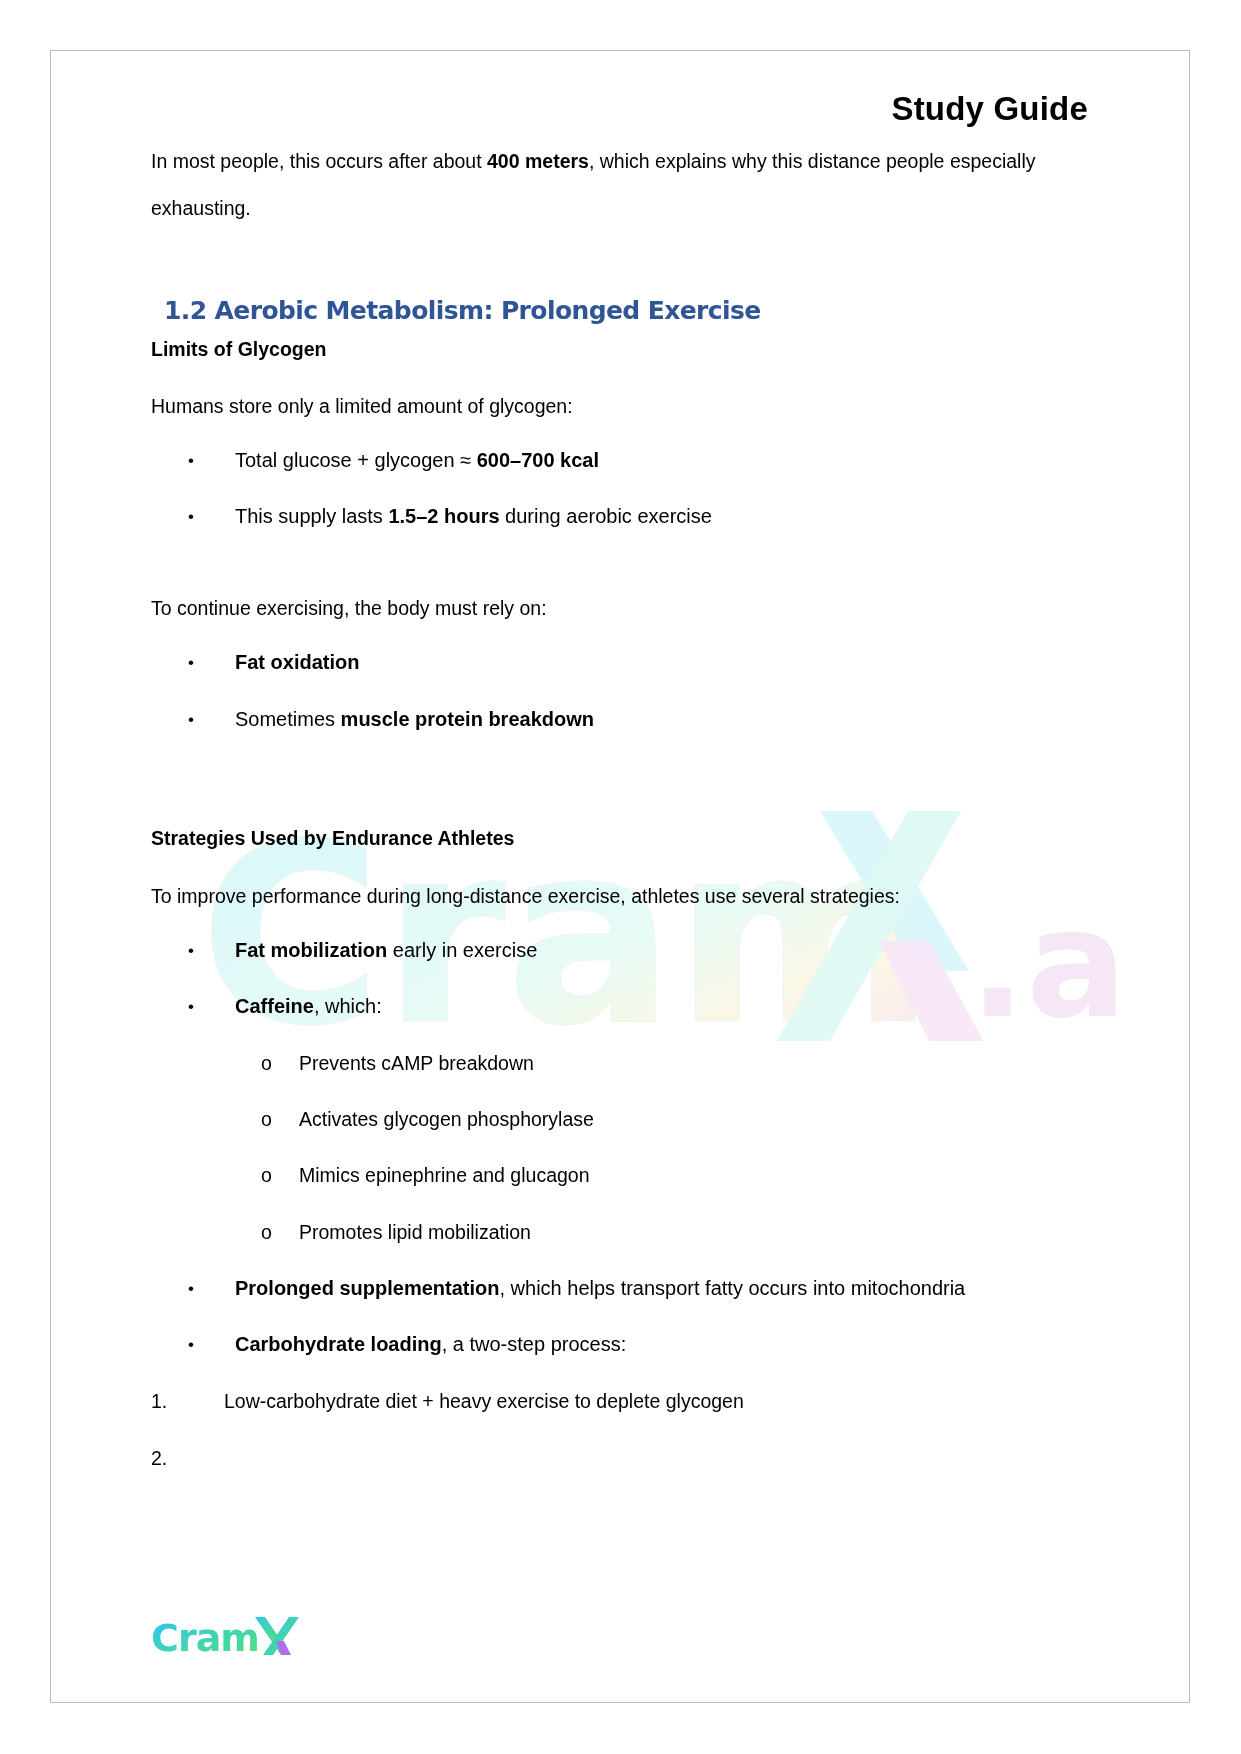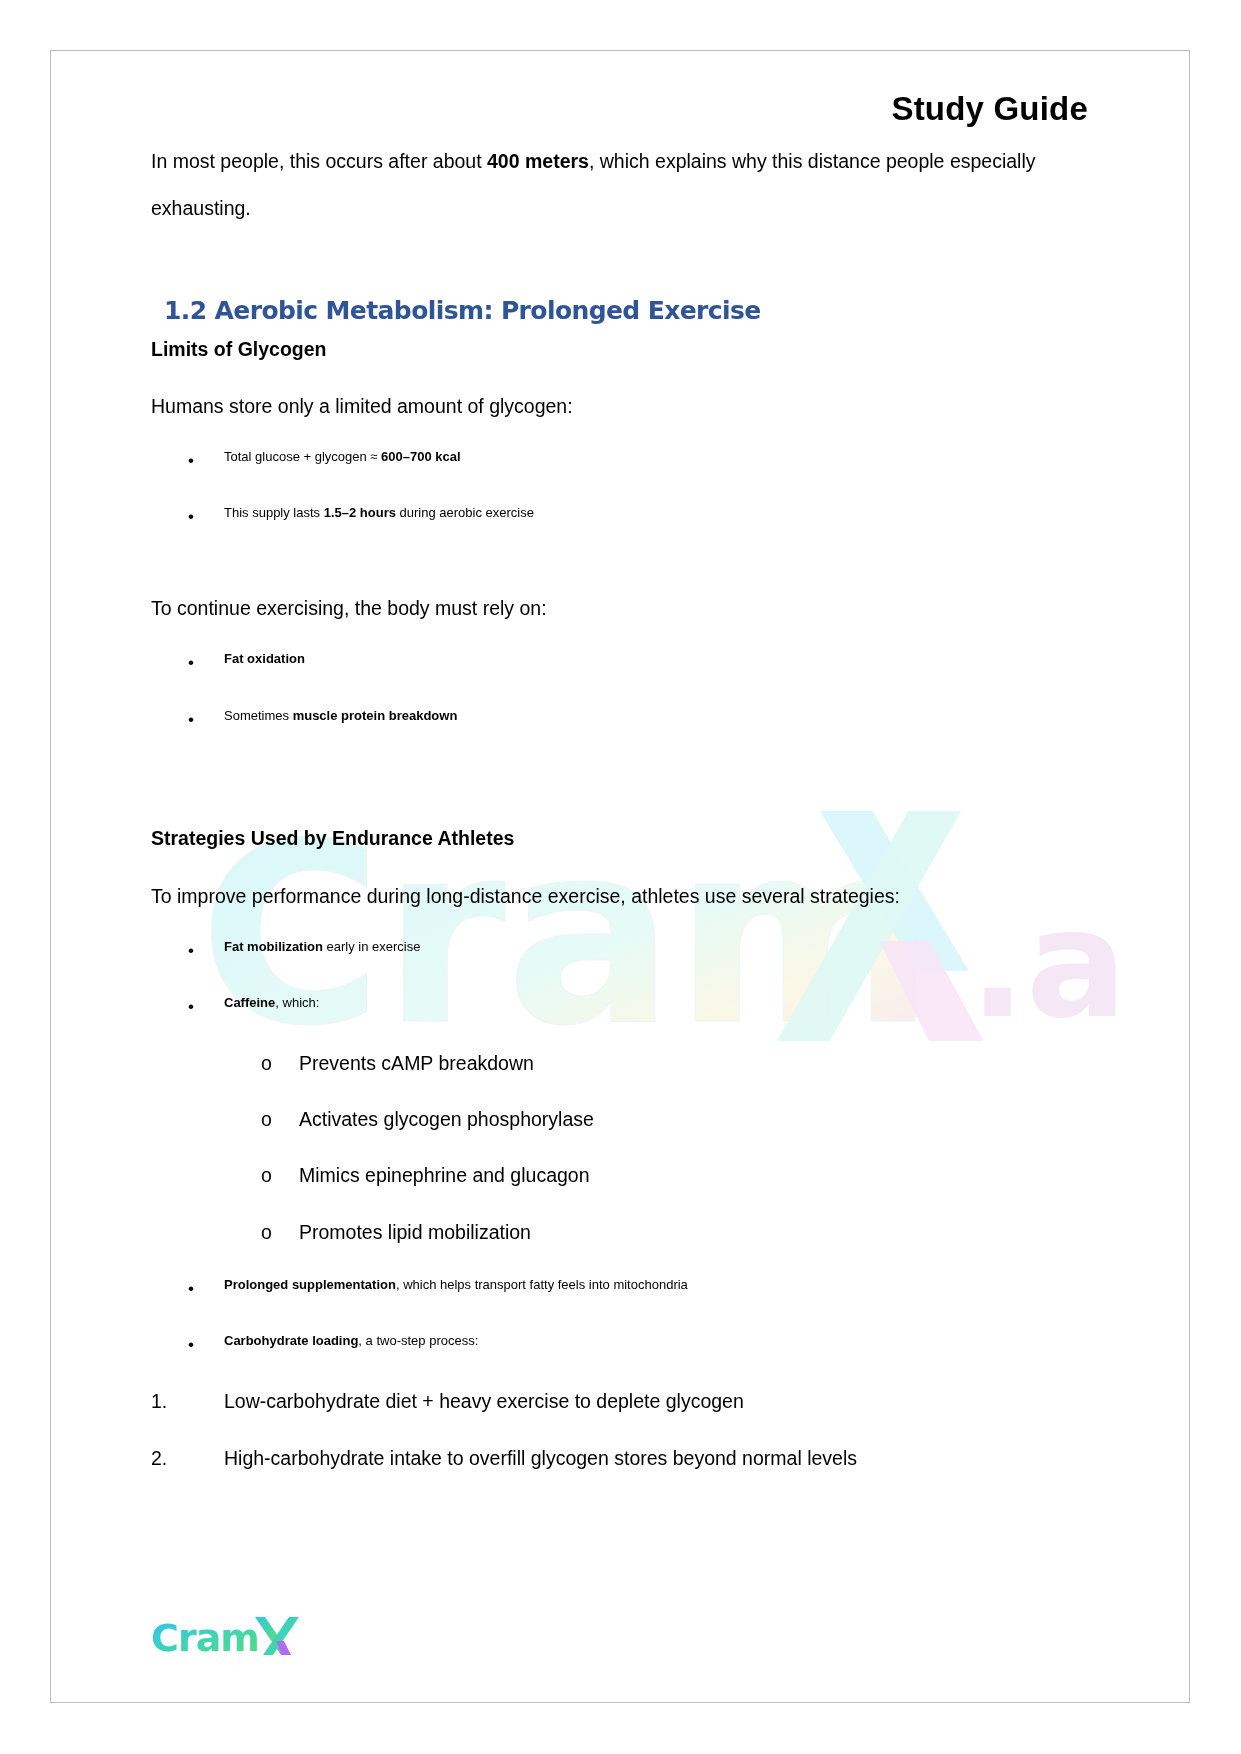--- a/index.html
+++ b/index.html
@@ -28,21 +28,21 @@
 
     .section-heading {
       position: absolute; left: 100px; top: 245px;
       font-family: "DejaVu Sans", sans-serif; font-size: 25px; font-weight: bold;
       color: #2f5596; letter-spacing: -0.6px; margin-left: 13px;
     }
 
     .subheading { position: absolute; left: 100px; font-size: 19.5px; font-weight: bold; }
 
     .bullet { position: absolute; left: 137px; font-size: 17px; }
-    .bullet-text { position: absolute; left: 173px; font-size: 13px; white-space: nowrap; }
+    .bullet-text { position: absolute; left: 184px; font-size: 20px; white-space: nowrap; }
 
     .sub-bullet { position: absolute; left: 210px; font-size: 19.5px; }
     .sub-bullet-text { position: absolute; left: 248px; font-size: 19.5px; white-space: nowrap; }
 
     .num { position: absolute; left: 100px; font-size: 19.5px; }
     .num-text { position: absolute; left: 173px; font-size: 19.5px; white-space: nowrap; }
 
     .footer-logo { position: absolute; left: 100px; top: 1560px; width: 150px; height: 46px; }
   </style>
 </head>
@@ -109,30 +109,29 @@
     <div class="sub-bullet" style="top:1057px;">o</div>
     <div class="sub-bullet-text" style="top:1057px;">Activates glycogen phosphorylase</div>
 
     <div class="sub-bullet" style="top:1113px;">o</div>
     <div class="sub-bullet-text" style="top:1113px;">Mimics epinephrine and glucagon</div>
 
     <div class="sub-bullet" style="top:1170px;">o</div>
     <div class="sub-bullet-text" style="top:1170px;">Promotes lipid mobilization</div>
 
     <div class="bullet" style="top:1228px;">•</div>
-    <div class="bullet-text" style="top:1226px;"><b>Prolonged supplementation</b><span>, which helps transport fatty feels into mitochondria</span></div>
+    <div class="bullet-text" style="top:1226px;"><b>Prolonged supplementation</b><span>, which helps transport fatty occurs into mitochondria</span></div>
 
     <div class="bullet" style="top:1284px;">•</div>
     <div class="bullet-text" style="top:1282px;"><b>Carbohydrate loading</b><span>, a two-step process:</span></div>
 
     <div class="num" style="top:1339px;">1.</div>
     <div class="num-text" style="top:1339px;">Low-carbohydrate diet + heavy exercise to deplete glycogen</div>
 
     <div class="num" style="top:1396px;">2.</div>
-    <div class="num-text" style="top:1396px;">High-carbohydrate intake to overfill glycogen stores beyond normal levels</div>
 
     <svg class="footer-logo" viewBox="0 0 150 46">
       <defs>
         <linearGradient id="lg1" x1="0" y1="0" x2="1" y2="1">
           <stop offset="0" stop-color="#2ec5f0"></stop>
           <stop offset="1" stop-color="#53e07a"></stop>
         </linearGradient>
         <linearGradient id="lg2" x1="0" y1="0" x2="1" y2="1">
           <stop offset="0" stop-color="#2ec5f0"></stop>
           <stop offset="0.6" stop-color="#53e07a"></stop>

